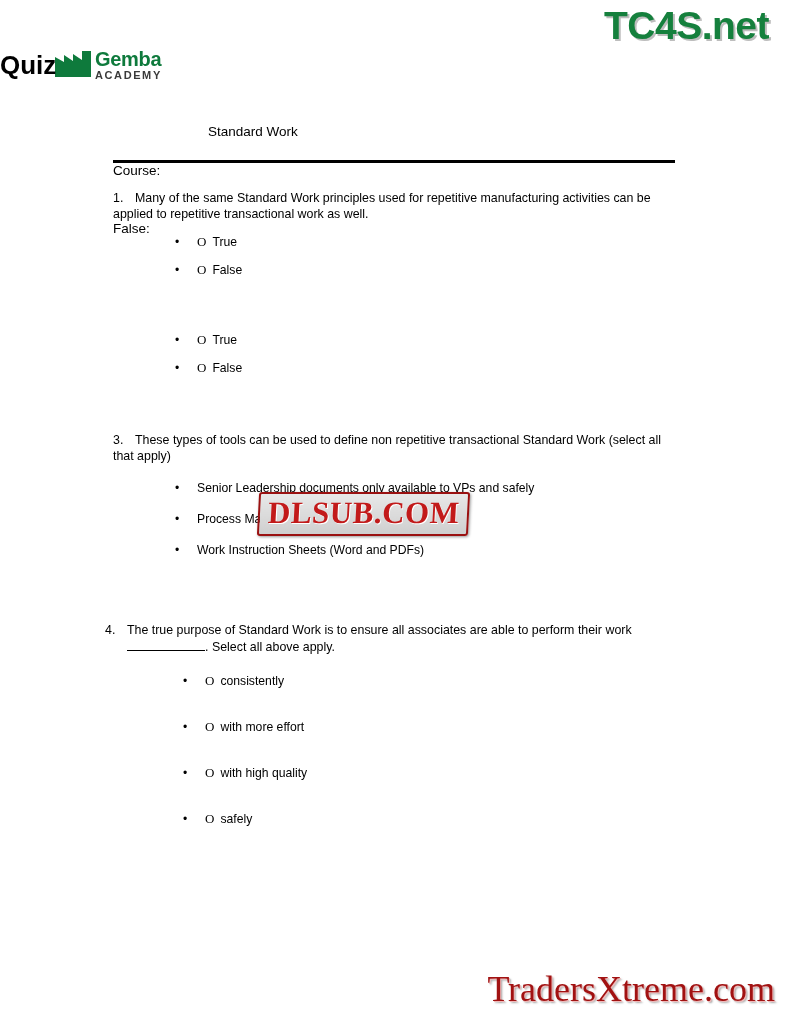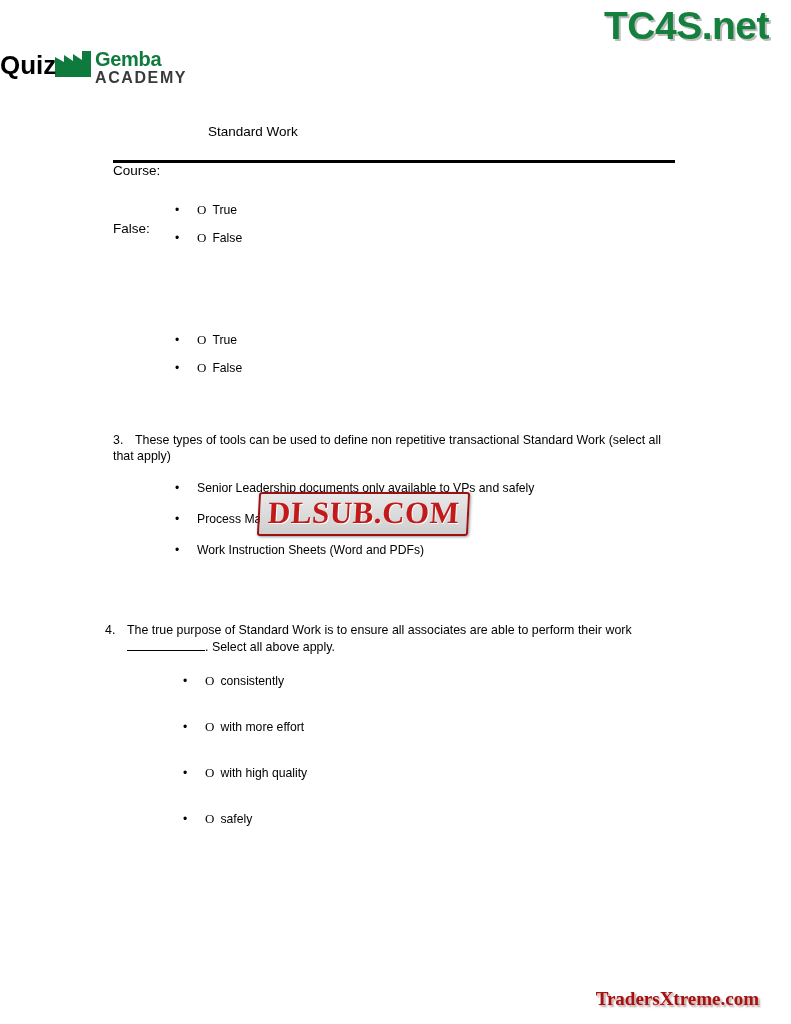--- a/index.html
+++ b/index.html
@@ -24,24 +24,24 @@
     font-family: "Liberation Sans", sans-serif;
     font-size: 39px;
     font-weight: bold;
     color: #15803d;
     letter-spacing: -0.5px;
     text-shadow: 2px 2px 0 #bdbdbd;
   }
   .wm-bottom {
     position: absolute;
     bottom: 14px;
-    right: 32px;
+    right: 16px;
     font-family: "Liberation Serif", serif;
-    font-size: 19px;
-    font-weight: bold;
+    font-size: 36px;
+    font-weight: normal;
     color: #a11212;
     text-shadow: 1px 1px 0 #f0b9b9, 2px 2px 2px rgba(0,0,0,0.35);
     letter-spacing: 0px;
   }
   .wm-mid {
     position: absolute;
     left: 258px;
     top: 492px;
     font-family: "Liberation Serif", serif;
     font-size: 31px;
@@ -79,21 +79,21 @@
     top: 0px;
     line-height: 1;
   }
   .logo-gemba {
     font-size: 20px;
     font-weight: bold;
     color: #0e7a3c;
     letter-spacing: -0.3px;
   }
   .logo-academy {
-    font-size: 16px;
+    font-size: 11px;
     font-weight: bold;
     color: #3a3a3a;
     letter-spacing: 1.6px;
     margin-top: 1px;
   }
 
   .doc-title {
     position: absolute;
     left: 0;
     right: 0;
@@ -182,20 +182,23 @@
     <div class="meta-label">Course:</div>
     <div>Standard Work</div>
   </div>
   <div class="meta-row">
     <div class="meta-label">False:</div>
   </div>
 </div>
 <div class="meta-rule"></div>
 
 <div class="q" style="left:113px; top:190px; width:566px;">
+  <div>
+    <span class="q-num">1.</span><span>Many of the same Standard Work principles used for repetitive manufacturing activities can be applied to repetitive transactional work as well.</span>
+  </div>
   <div class="opts" style="margin-left:62px; margin-top:12px;">
     <div class="opt" style="margin-bottom:12px;">
       <span class="bullet">•</span>
       <span class="radio">O</span>
       <span>True</span>
     </div>
     <div class="opt">
       <span class="bullet">•</span>
       <span class="radio">O</span>
       <span>False</span>

